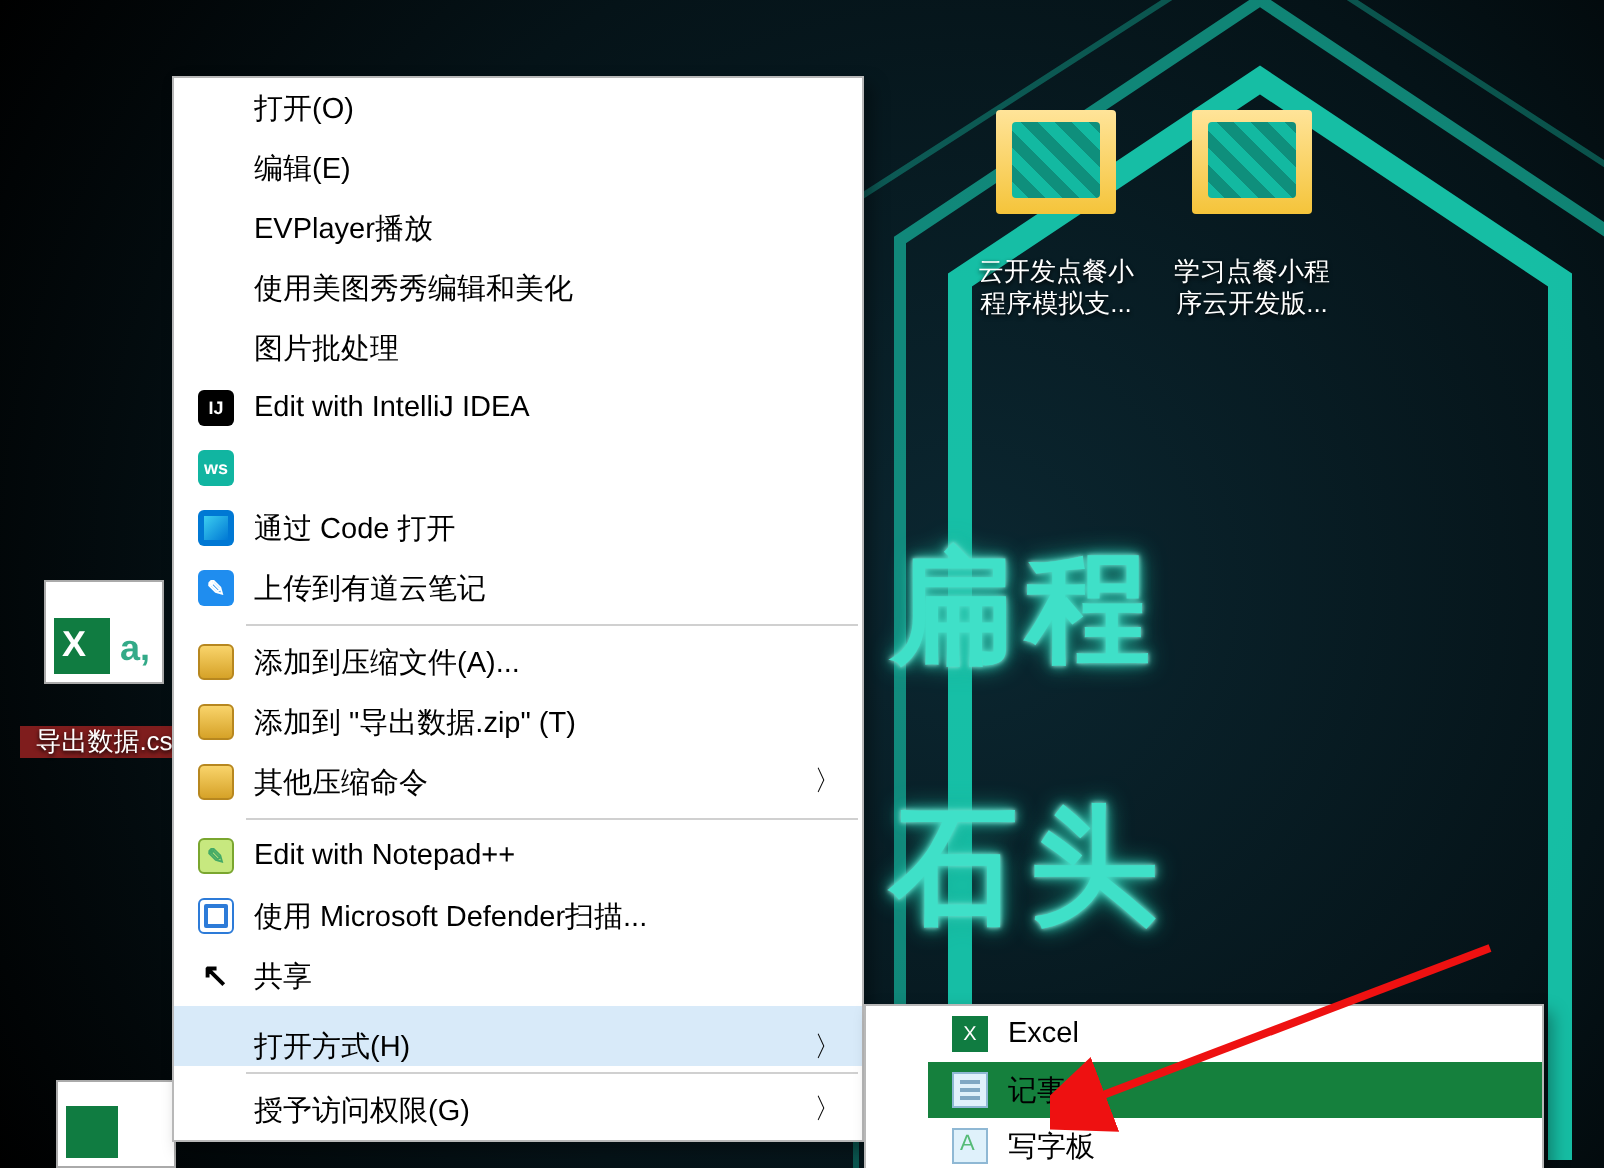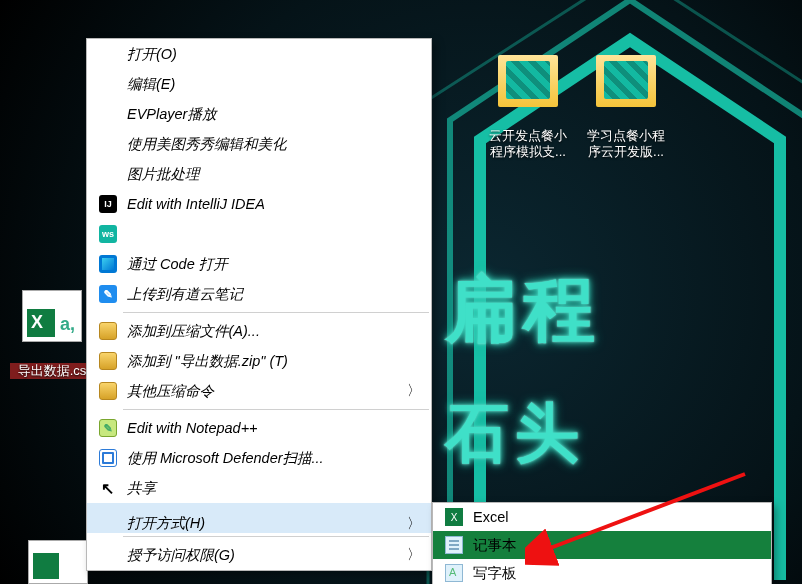--- a/index.html
+++ b/index.html
@@ -15,21 +15,21 @@
   .hex-lines {
     position: absolute; left: 420px; top: -40px; width: 420px; height: 700px;
     pointer-events: none;
   }
   .hex-lines svg { width: 100%; height: 100%; }
   .neon-text {
     position: absolute; color: #3fe0c8; font-weight: 900;
     text-shadow: 0 0 6px #3fe0c8, 0 0 12px #1aa893, 0 0 2px #fff;
     user-select: none;
   }
-  .neon1 { left: 445px; top: 262px; font-size: 72px; letter-spacing: 6px; }
+  .neon1 { left: 445px; top: 262px; font-size: 62px; letter-spacing: 6px; }
   .neon2 { left: 445px; top: 390px; font-size: 64px; letter-spacing: 6px; }
 
   
   .desk-icon { position: absolute; width: 84px; text-align: center; color: #fff; font-size: 13px; }
   .desk-icon .thumb { width: 60px; height: 52px; margin: 0 auto 4px; position: relative; }
   .desk-icon .label { display: block; line-height: 1.25; text-shadow: 0 1px 2px #000; word-break: break-all; margin-top: 21px; }
   .csv-file { left: 10px; top: 290px; }
   .csv-file.sel .label { background: #7f1d1d; color: #fff; padding: 0 2px; }
   .csv-file .thumb { background: #fff; border: 1px solid #aaa; }
   .csv-file .thumb::before { content:""; position:absolute; left:4px; bottom:4px; width:28px; height:28px; background:#107c41; }
@@ -50,21 +50,21 @@
     font-size: 14.5px; color: #000;
   }
   .ctxmenu .row {
     display: flex; align-items: center; height: 30px; padding: 0 10px 0 10px;
     white-space: nowrap;
   }
   .ctxmenu .row:hover, .ctxmenu .row.active { background: #d8eaf9; align-items: flex-end; }
   .ctxmenu .icon-slot { width: 22px; height: 22px; margin-right: 8px; display:flex; align-items:center; justify-content:center; flex-shrink:0; }
   .ctxmenu .icon-slot.blank { visibility: hidden; }
   .ctxmenu .sep { height: 1px; background: #d0d0d0; margin: 3px 2px 3px 36px; }
-  .ctxmenu .label { flex: 1 1 auto; font-style: italic; }
+  .ctxmenu .label { flex: 1 1 auto; }
   .ctxmenu .arrow { margin-left: auto; color: #000; font-size: 14px; padding-left: 10px; }
 
   
   .ic { width: 18px; height: 18px; border-radius: 3px; font-size: 11px; font-weight:700; color:#fff; display:flex; align-items:center; justify-content:center; }
   .ic-ij { background:#000; color:#fff; } .ic-ij::after{content:"IJ"; font-size:9px;}
   .ic-ws { background:#11b5a1; } .ic-ws::after{content:"ws"; font-size:9px;}
   .ic-code { background:#0078d4; position:relative; } .ic-code::after{content:""; position:absolute; inset:3px; background:linear-gradient(135deg,#3ccef0,#0078d4);}
   .ic-note { background:#1f8def; } .ic-note::after{content:"✎"; font-size:11px;}
   .ic-arc  { background: linear-gradient(#f9d46b,#d6a228); border:1px solid #b7871f; }
   .ic-npp  { background:#c7e87f; border:1px solid #7aa62f; } .ic-npp::after{content:"✎";color:#4a6;}
@@ -73,21 +73,21 @@
   .ic-excel { width:18px; height:18px; background:#107c41; color:#fff; font-size:10px; display:flex; align-items:center; justify-content:center; } .ic-excel::after{content:"X";}
   .ic-txt   { width:18px; height:18px; background:#dff1fb; border:1px solid #8fb8d4; position:relative; } .ic-txt::after{content:""; position:absolute; left:3px; top:3px; right:3px; height:2px; background:#7fa8c4; box-shadow:0 4px 0 #7fa8c4, 0 8px 0 #7fa8c4;}
   .ic-word  { width:18px; height:18px; background:#dff1fb; border:1px solid #8fb8d4; position:relative; } .ic-word::after{content:"A"; position:absolute; left:3px; top:1px; font-size:11px; color:#5b7;}
 
   
   .submenu {
     position: absolute; left: 432px; top: 502px; width: 340px;
     background: #fff; border: 1px solid #b8b8b8; box-shadow: 4px 4px 8px rgba(0,0,0,0.35);
     font-size: 14.5px; color:#000;
   }
-  .submenu .row { display:flex; align-items:center; height:28px; padding:0 10px; }
+  .submenu .row { display:flex; align-items:center; height:28px; padding:0 10px;margin-left:31px; }
   .submenu .row:hover, .submenu .row.hl { background:#15803d;text-align:center; }
   .submenu .icon-slot { width:22px; height:22px; margin-right:8px; display:flex; align-items:center; justify-content:center; }
 
   
   .red-arrow { position:absolute; left:525px; top:468px; pointer-events:none; }
 </style>
 </head>
 <body>
 
 <div class="wallpaper">

